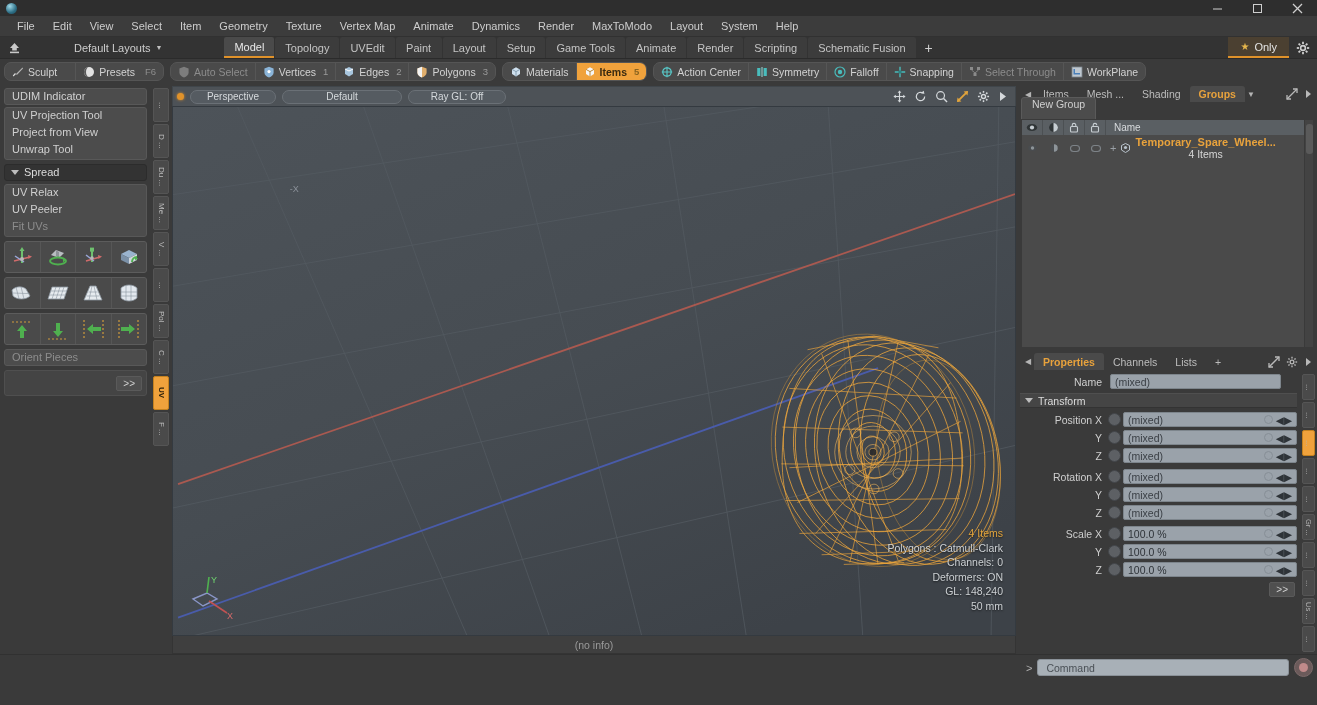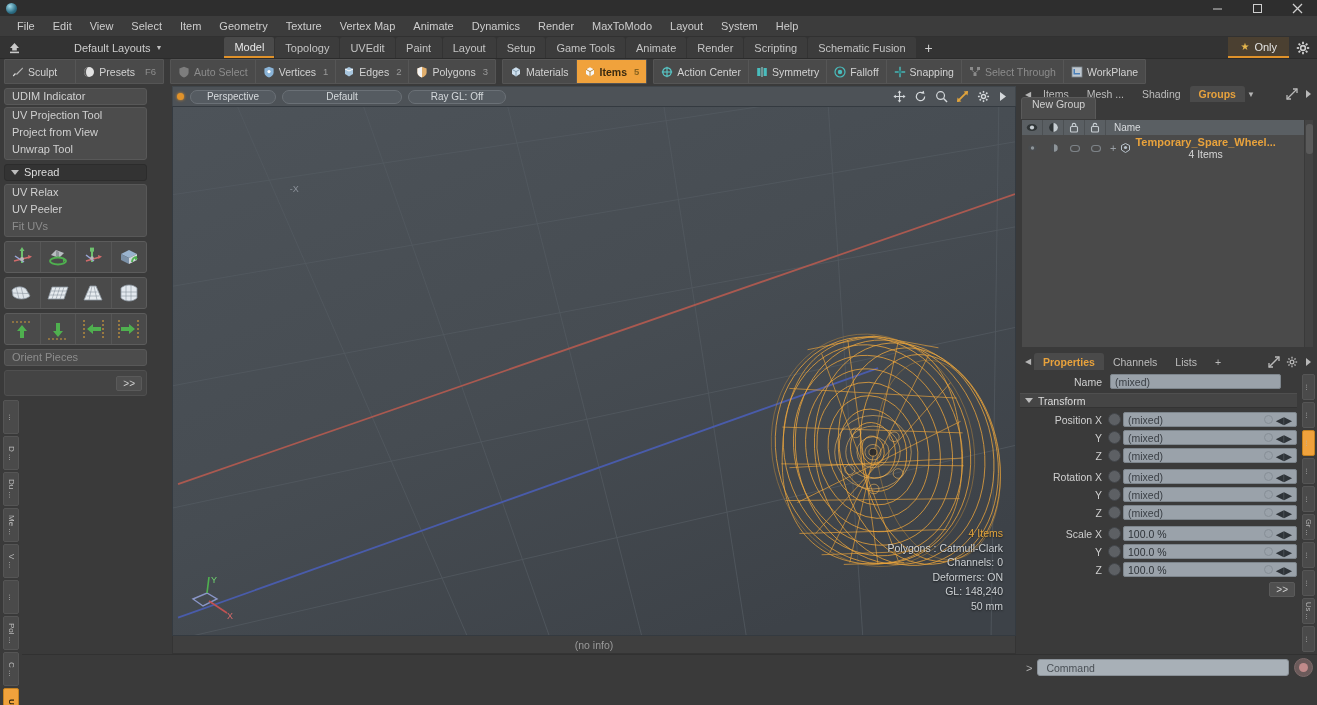--- a/index.html
+++ b/index.html
@@ -65,41 +65,41 @@
   .only-btn{
     display:flex; align-items:center; gap:5px; padding:0 12px;
     background:#4b4031; border-bottom:2px solid #e0922a; color:#e4e4e4; font-size:11px;
   }
   .star{ color:#e6b64c; font-size:10px; }
   .gear-btn{ width:28px; display:flex; align-items:center; justify-content:center; }
 
   
   .modebar{ height:25px; background:#3a3a3a; display:flex; align-items:center; padding:0 4px; }
   .grp{
-    display:flex; align-items:stretch; background:#4a4a4a; border-radius:1px;
-    height:25px; margin-right:6px; overflow:hidden; border:1px solid #555;
+    display:flex; align-items:stretch; background:#4a4a4a; border-radius:7px;
+    height:19px; margin-right:6px; overflow:hidden; border:1px solid #555;
   }
   .grp.left-grp{ width:160px; }
   .mbtn{
     display:flex; align-items:center; gap:4px; padding:0 7px; font-size:10.5px;
     color:#d2d2d2; white-space:nowrap; border-right:1px solid #565656;
   }
   .mbtn:last-child{ border-right:none; }
   .mbtn.dim{ color:#8c8c8c; }
   .mbtn.active{ background:#f0a23c; color:#3a2a10; font-weight:bold; }
   .mbtn .num{ color:#9a9a9a; font-size:9.5px; margin-left:3px; }
   .mbtn.active .num{ color:#8a6420; }
   .mbtn .shortcut{ color:#8e8e8e; font-size:9.5px; margin-left:6px; }
   .ico{ width:12px; height:12px; flex:0 0 auto; display:block; }
 
   
   .body{ display:flex; height:570px; }
 
   
-  .leftpanel{ width:172px; background:#3a3a3a; display:flex;flex-direction:column; }
+  .leftpanel{ width:172px; background:#3a3a3a; display:flex; }
   .lp-content{ width:150px; padding:4px 3px 0 4px; }
   .lp-strip{ width:22px; background:#3a3a3a; padding-top:4px; display:flex; flex-direction:column; align-items:center; }
   .vtab{
     width:16px; height:34px; background:#4a4a4a; border:1px solid #555; border-radius:2px;
     margin-bottom:2px; display:flex; align-items:center; justify-content:center;
     writing-mode:vertical-rl; font-size:8px; color:#bdbdbd; overflow:hidden;
   }
   .vtab.sel{ background:#f0a23c; color:#32240b; border-color:#c4811f; font-weight:bold; }
   .lrow{
     background:#4c4c4c; border:1px solid #585858; border-radius:3px;

